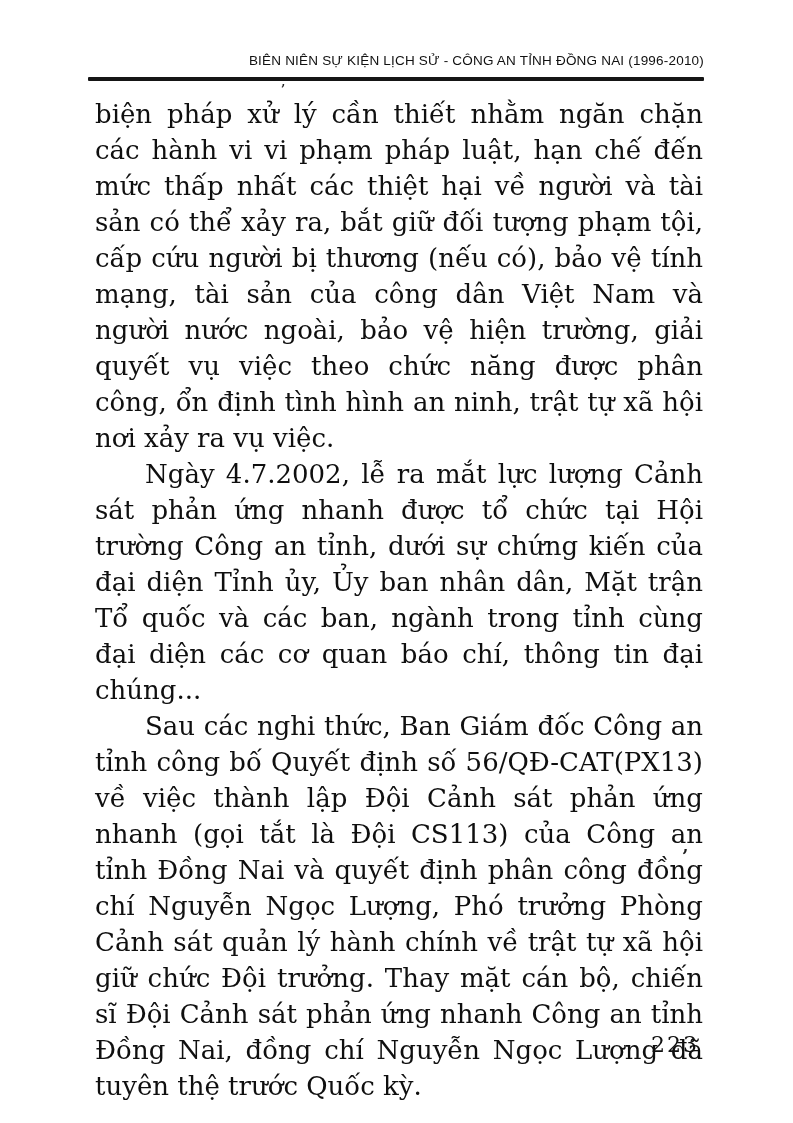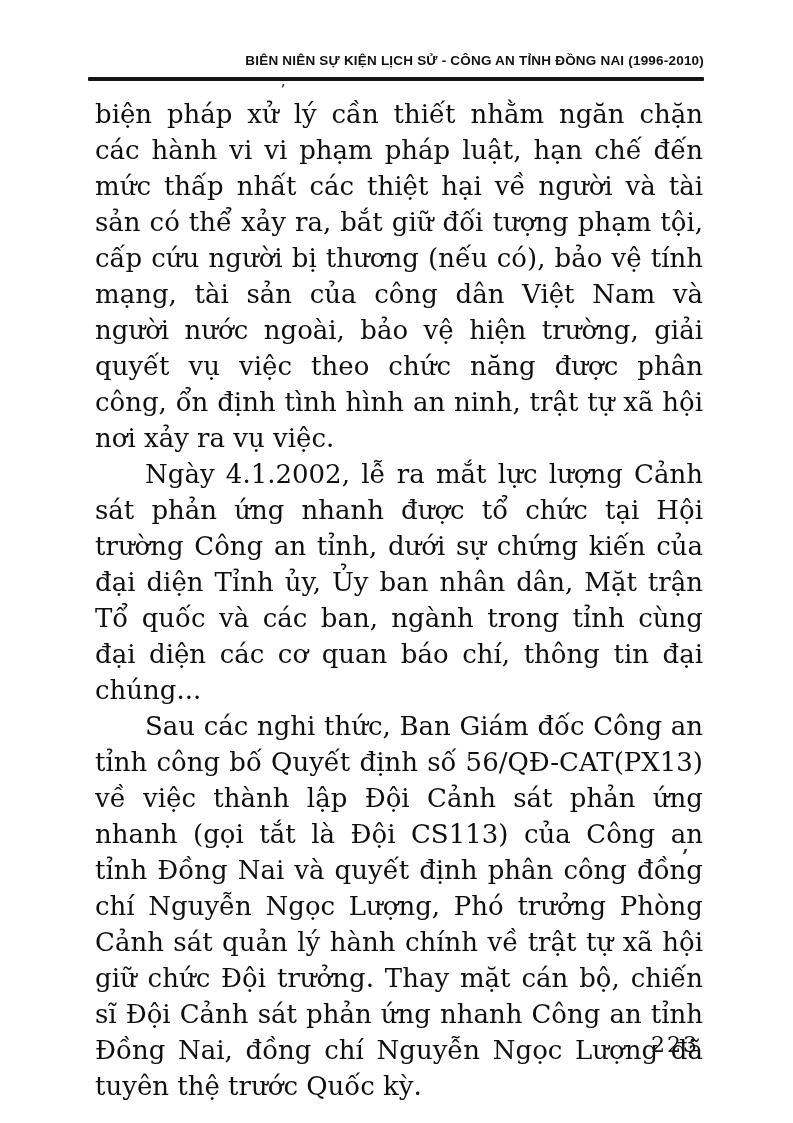--- a/index.html
+++ b/index.html
@@ -16,21 +16,21 @@
     font-family: "DejaVu Serif", serif;
     color: #0f0f0f;
   }
   .running-header {
     position: absolute;
     left: 88px;
     width: 616px;
     top: 53px;
     text-align: right;
     font-family: "Liberation Sans", sans-serif;
-    font-weight: bold;
+    font-weight: normal;
     font-size: 13.5px;
     letter-spacing: 0.2px;
     color: #111111;
     white-space: nowrap;
   }
   .header-rule {
     position: absolute;
     left: 88px;
     top: 77px;
     width: 616px;
@@ -82,21 +82,21 @@
 <body>
 
 <div class="page">
 
   <div class="running-header">BIÊN NIÊN SỰ KIỆN LỊCH SỬ - CÔNG AN TỈNH ĐỒNG NAI (1996-2010)</div>
 
   <div class="header-rule"></div>
 
   <div class="text-block">
     <p class="para">biện pháp xử lý cần thiết nhằm ngăn chặn các hành vi vi phạm pháp luật, hạn chế đến mức thấp nhất các thiệt hại về người và tài sản có thể xảy ra, bắt giữ đối tượng phạm tội, cấp cứu người bị thương (nếu có), bảo vệ tính mạng, tài sản của công dân Việt Nam và người nước ngoài, bảo vệ hiện trường, giải quyết vụ việc theo chức năng được phân công, ổn định tình hình an ninh, trật tự xã hội nơi xảy ra vụ việc.</p>
-    <p class="para para-indent">Ngày 4.1.2002, lễ ra mắt lực lượng Cảnh sát phản ứng nhanh được tổ chức tại Hội trường Công an tỉnh, dưới sự chứng kiến của đại diện Tỉnh ủy, Ủy ban nhân dân, Mặt trận Tổ quốc và các ban, ngành trong tỉnh cùng đại diện các cơ quan báo chí, thông tin đại chúng...</p>
+    <p class="para para-indent">Ngày 4.7.2002, lễ ra mắt lực lượng Cảnh sát phản ứng nhanh được tổ chức tại Hội trường Công an tỉnh, dưới sự chứng kiến của đại diện Tỉnh ủy, Ủy ban nhân dân, Mặt trận Tổ quốc và các ban, ngành trong tỉnh cùng đại diện các cơ quan báo chí, thông tin đại chúng...</p>
     <p class="para para-indent">Sau các nghi thức, Ban Giám đốc Công an tỉnh công bố Quyết định số 56/QĐ-CAT(PX13) về việc thành lập Đội Cảnh sát phản ứng nhanh (gọi tắt là Đội CS113) của Công an tỉnh Đồng Nai và quyết định phân công đồng chí Nguyễn Ngọc Lượng, Phó trưởng Phòng Cảnh sát quản lý hành chính về trật tự xã hội giữ chức Đội trưởng. Thay mặt cán bộ, chiến sĩ Đội Cảnh sát phản ứng nhanh Công an tỉnh Đồng Nai, đồng chí Nguyễn Ngọc Lượng đã tuyên thệ trước Quốc kỳ.</p>
   </div>
 
   <div class="page-number">223</div>
 
   <span class="scan-artifact artifact-1">’</span>
   <span class="scan-artifact artifact-2">’</span>
 
 </div>
 

